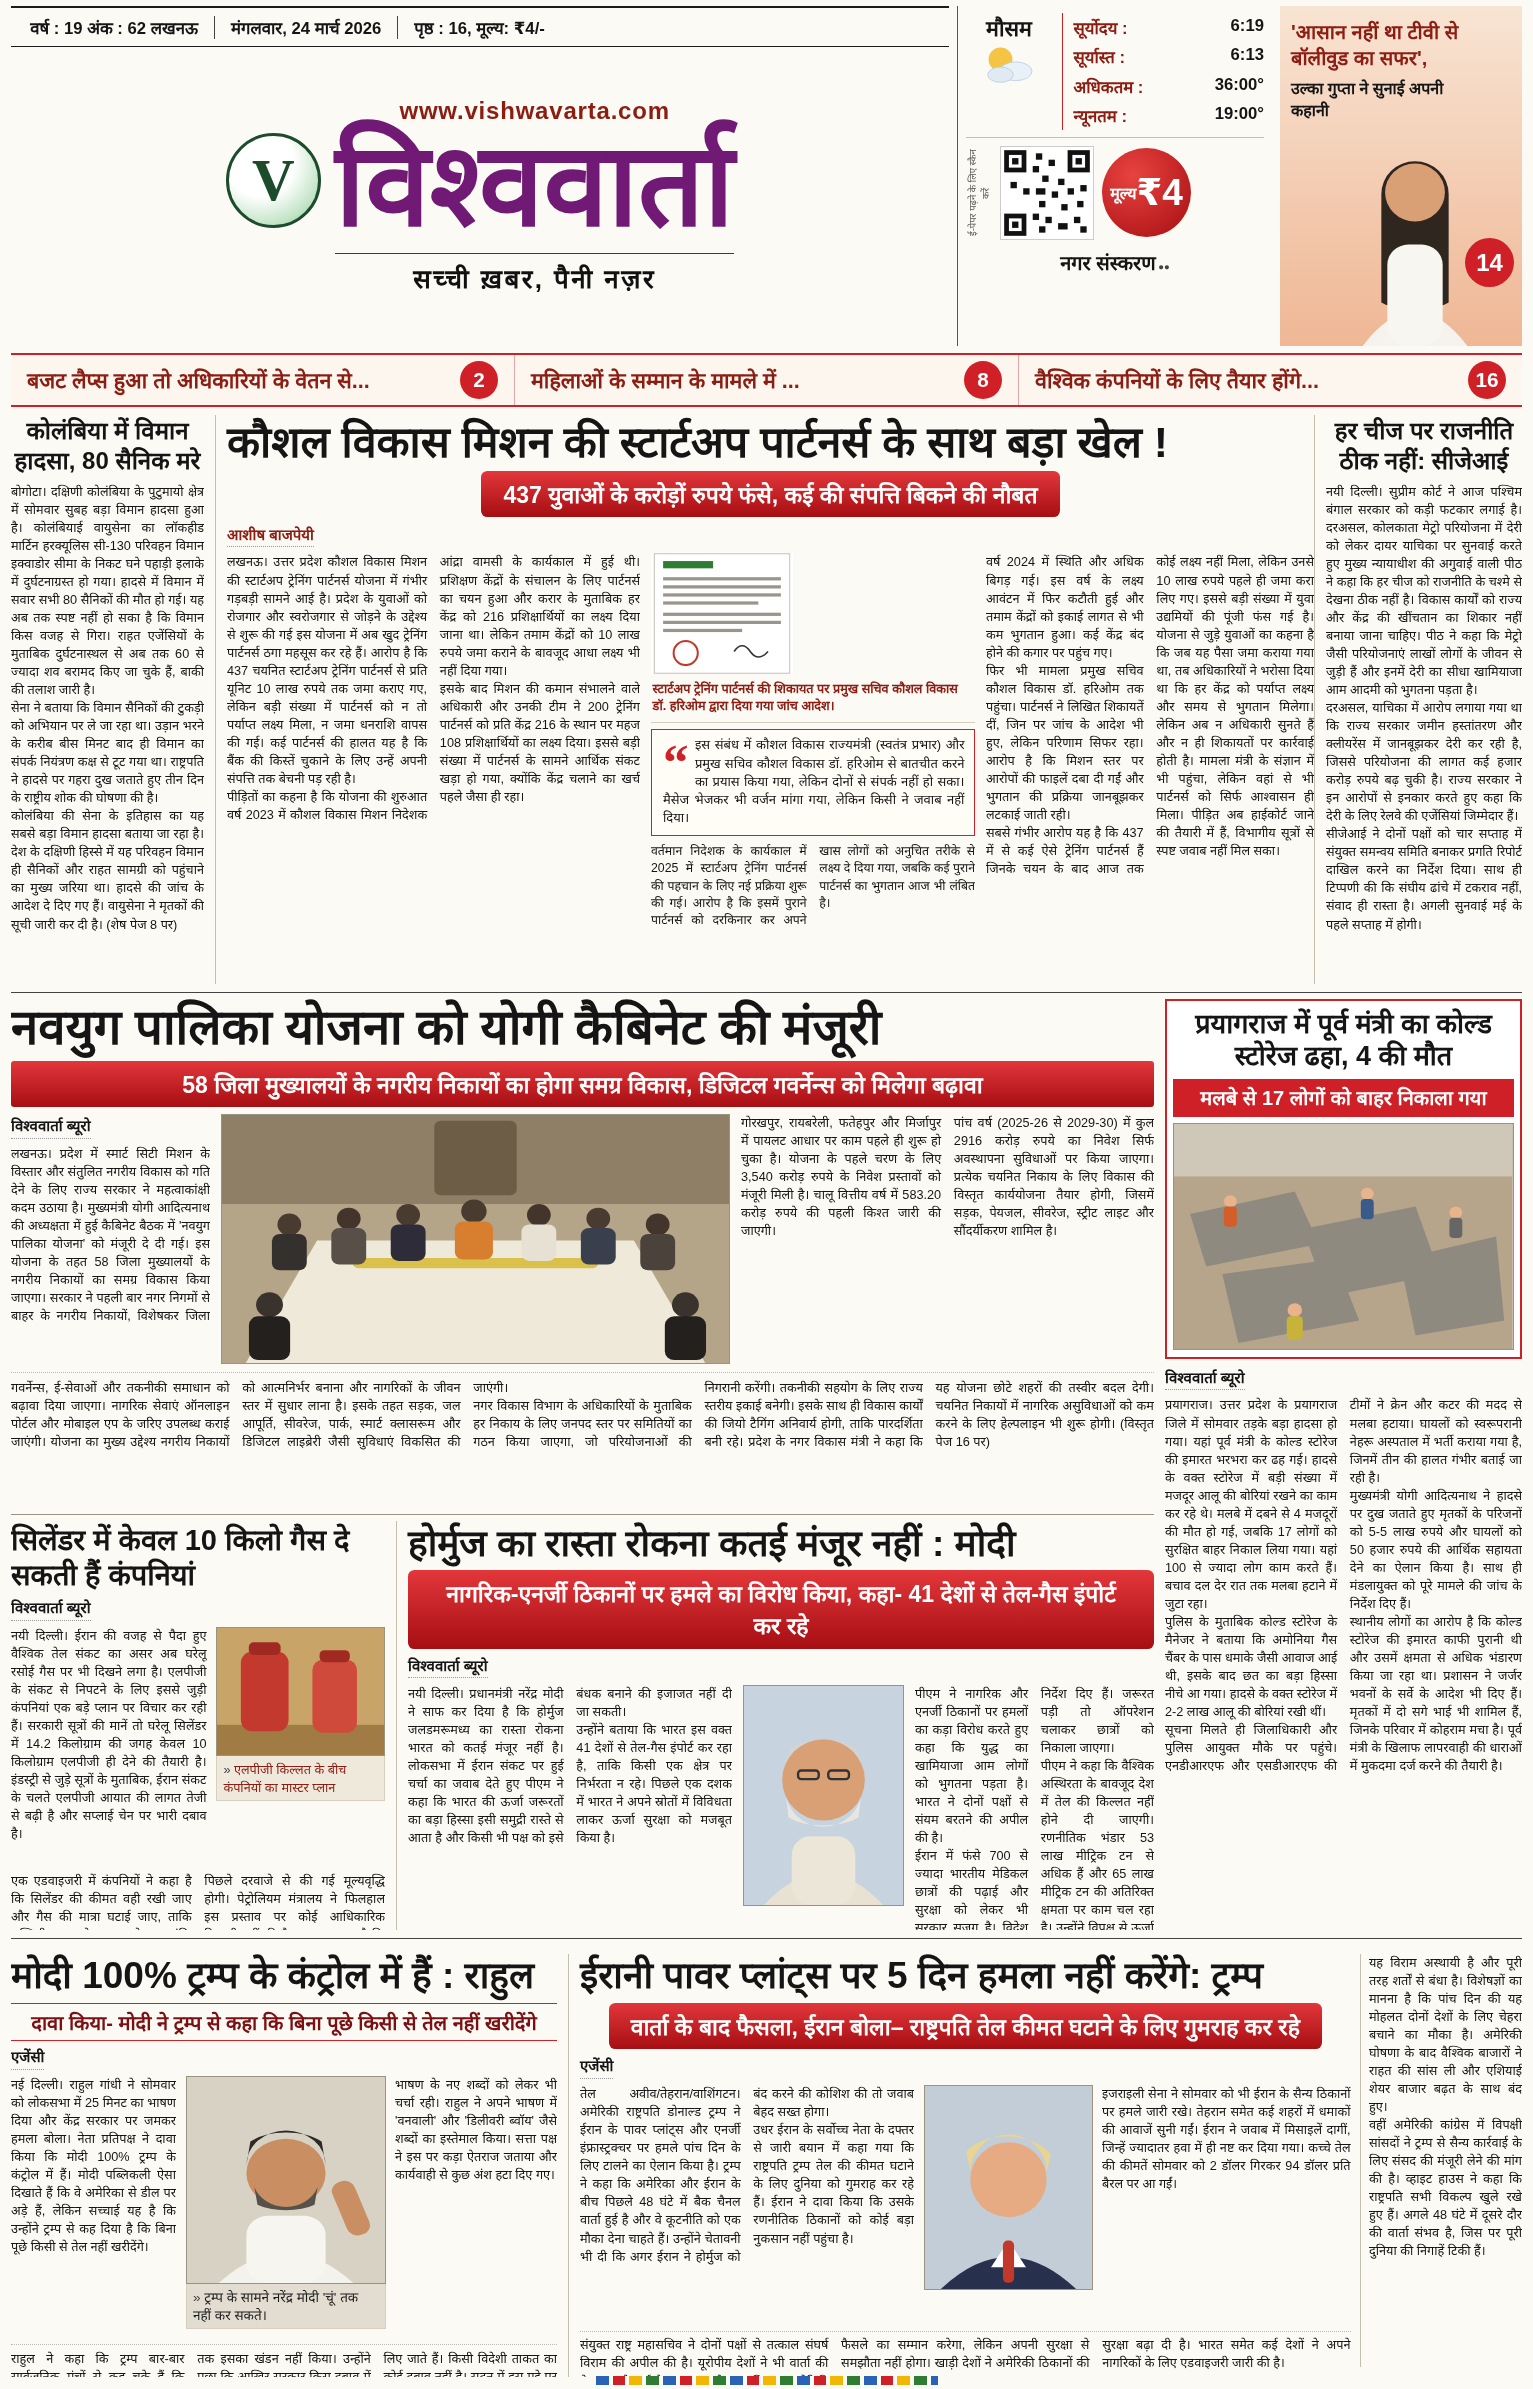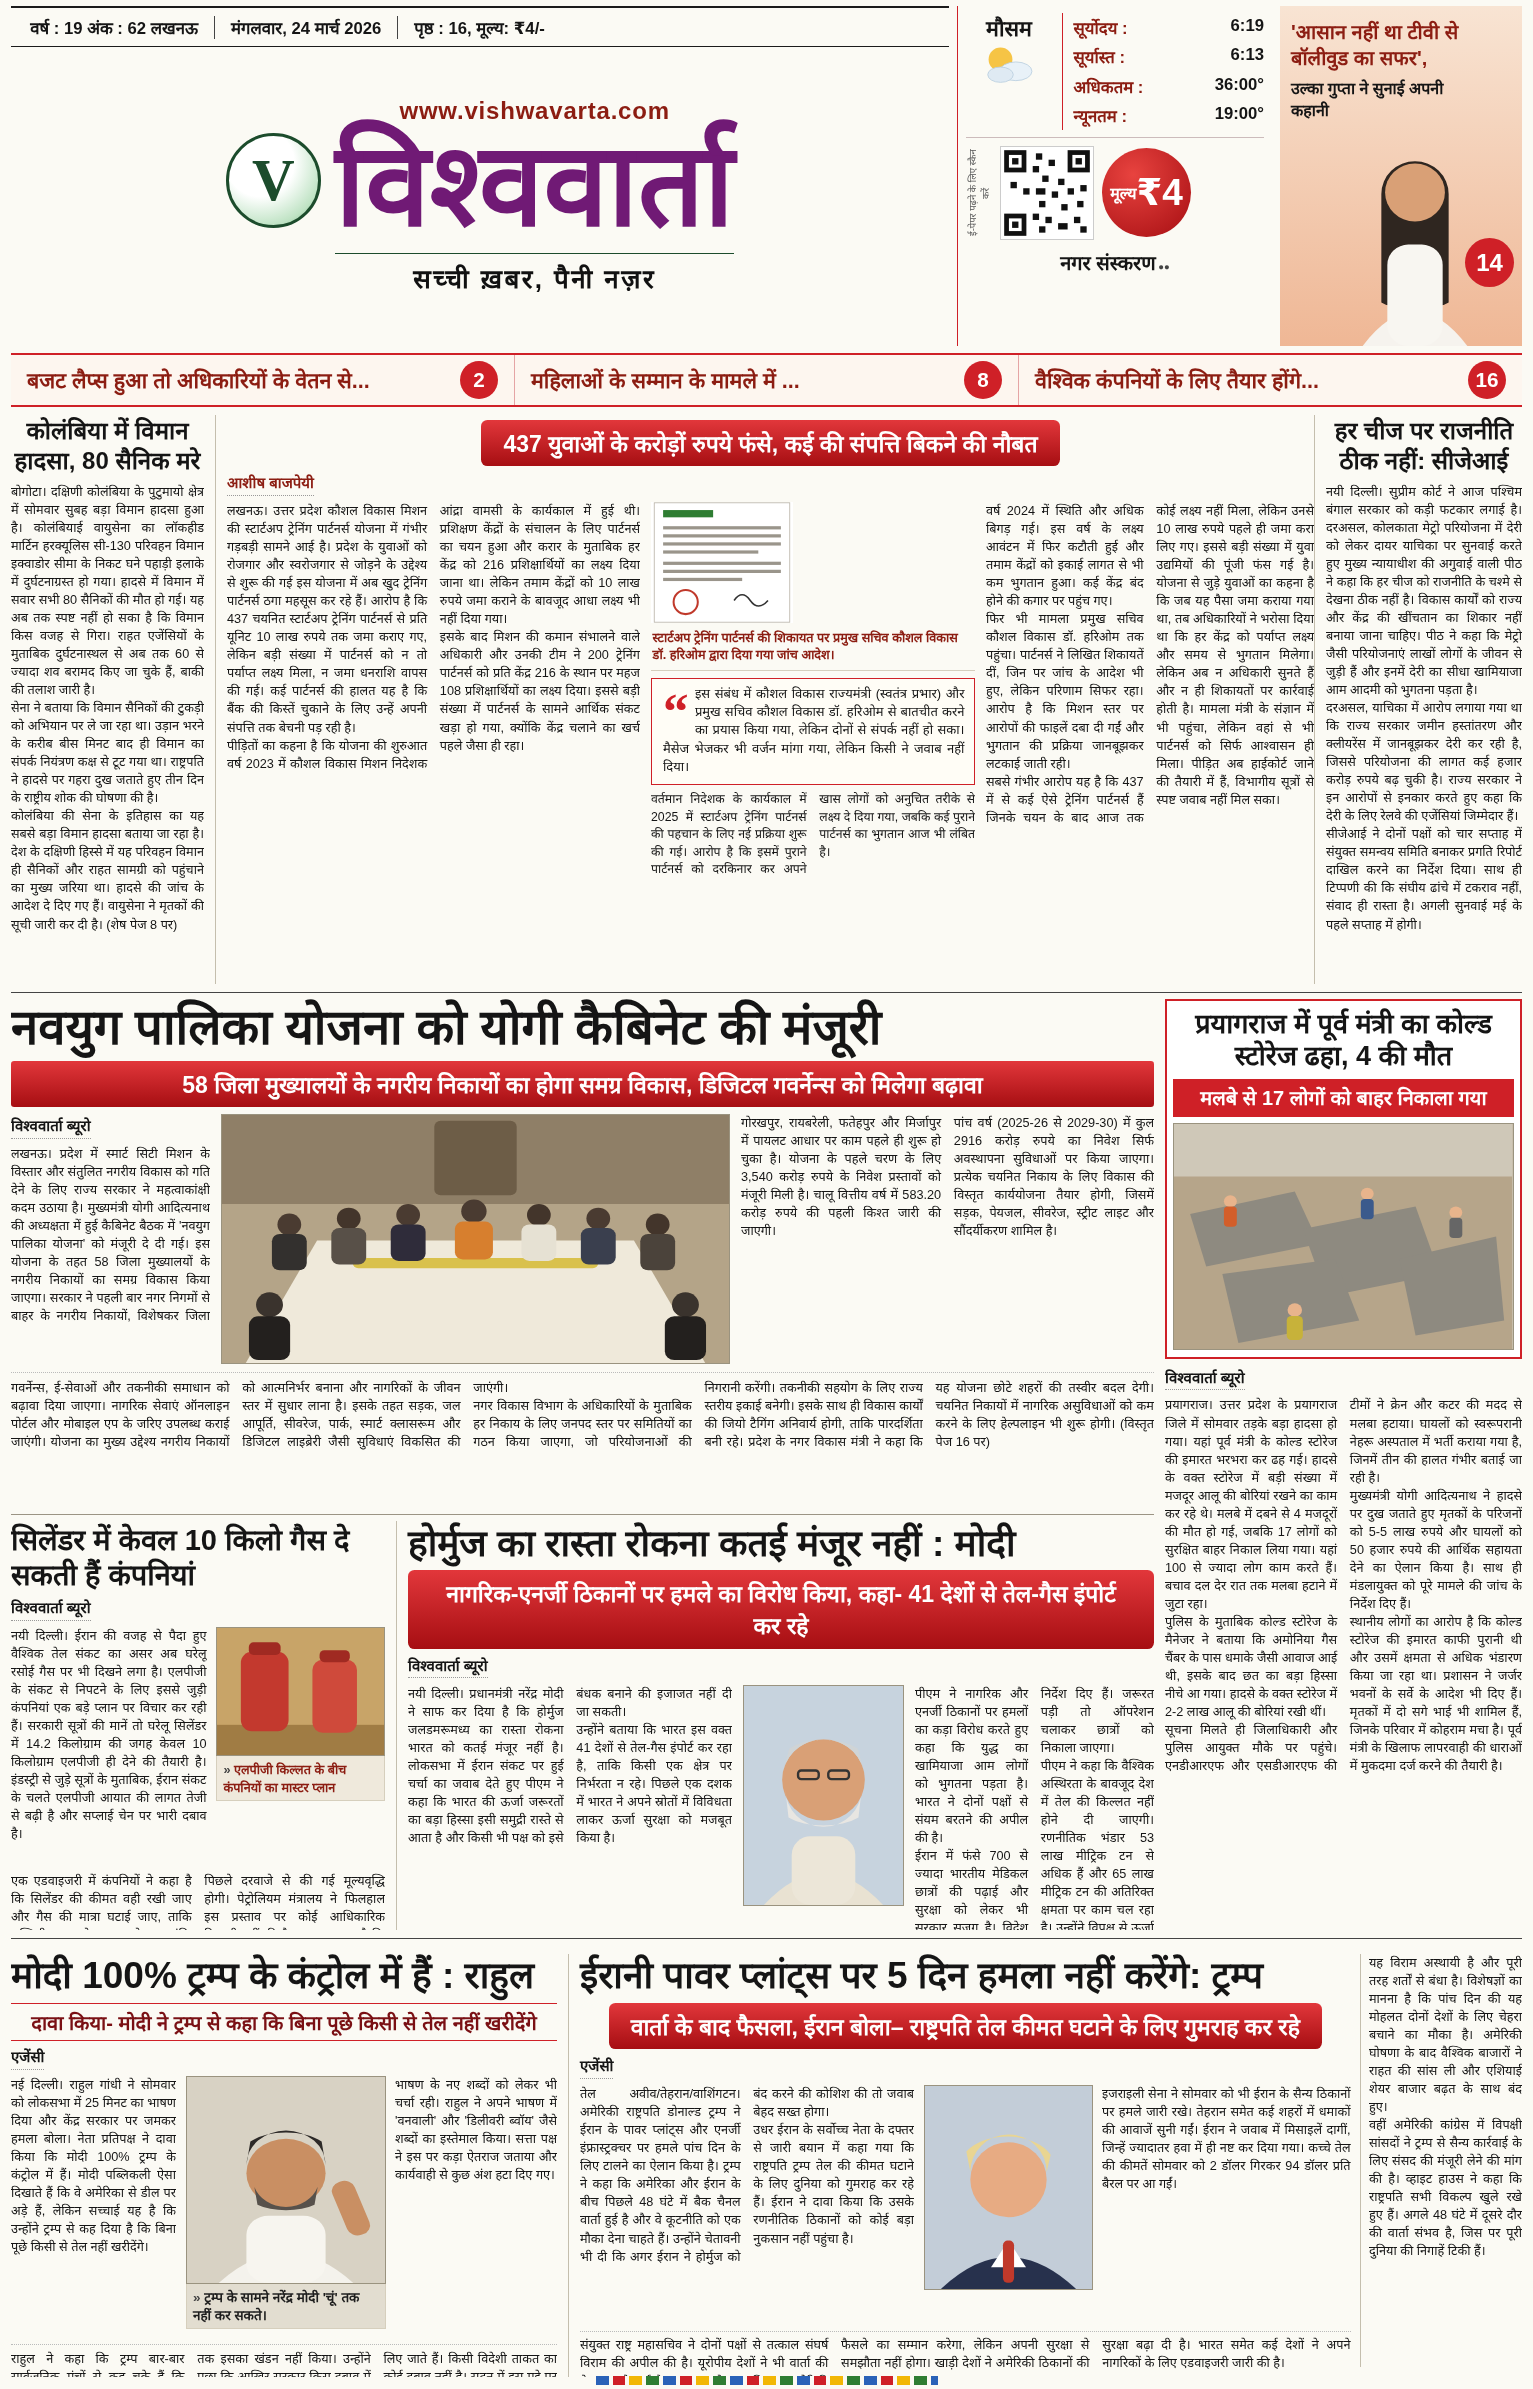--- a/index.html
+++ b/index.html
@@ -68,21 +68,21 @@
   .kicker-bar.stretch { width:100%; border-radius:3.2px; }
   .byline { font-weight:800; font-size:15px; margin:1.6px 0 6.4px; border-bottom:1.6px dotted #999; width:fit-content; padding-bottom:2.4px; }
   .byline.maroon { color:#8c1d12; }
   .body { font-size:12.7px; line-height:1.42; text-align:justify; white-space:pre-line; overflow:hidden; }
   .cols1 { column-count:1; }
   .cols2 { column-count:2; column-gap:12.7px; }
   .cols3 { column-count:3; column-gap:12.7px; }
   .cols5 { column-count:5; column-gap:12.7px; }
   .photo { background:#cbc3b3; overflow:hidden; border:0.8px solid #9a937f; }
   .photo svg { display:block; width:100%; height:100%; }
-  .photo-caption { color:#8c1d12; font-weight:700; font-size:12.7px; background:#efe9dc; padding:4px 6.4px; border:0.8px solid #d6cfbd; border-top:none; }
+  .photo-caption { color:#8c1d12; font-weight:400; font-size:12.7px; background:#efe9dc; padding:4px 6.4px; border:0.8px solid #d6cfbd; border-top:none; }
   .photo-caption::before { content:"» "; color:#444; }
   .photo-caption.boxed { color:#1d1d1d; background:#e2ddd0; font-size:13.5px; }
 
   
   .row1 { display:grid; grid-template-columns:204px 1099px 1fr; gap:0; margin-top:8px; height:569px; overflow:hidden; }
   .row1 > article { overflow:hidden; }
   .row1 > article + article { border-left:0.8px solid #c4bead; padding-left:11px; }
   .row1 > article:first-child { padding-right:11px; }
   .colombia .body, .cji .body { height:485px; }
   .skill-grid { display:grid; grid-template-columns:413px 324px 1fr; gap:11px; }
@@ -278,20 +278,21 @@
 
     <section class="row1">
       <article class="story colombia">
         <h2 class="h-sm">कोलंबिया में विमान हादसा, 80 सैनिक मरे</h2>
         <div class="body cols1">बोगोटा। दक्षिणी कोलंबिया के पुटुमायो क्षेत्र में सोमवार सुबह बड़ा विमान हादसा हुआ है। कोलंबियाई वायुसेना का लॉकहीड मार्टिन हरक्यूलिस सी-130 परिवहन विमान इक्वाडोर सीमा के निकट घने पहाड़ी इलाके में दुर्घटनाग्रस्त हो गया। हादसे में विमान में सवार सभी 80 सैनिकों की मौत हो गई। यह अब तक स्पष्ट नहीं हो सका है कि विमान किस वजह से गिरा। राहत एजेंसियों के मुताबिक दुर्घटनास्थल से अब तक 60 से ज्यादा शव बरामद किए जा चुके हैं, बाकी की तलाश जारी है।
 सेना ने बताया कि विमान सैनिकों की टुकड़ी को अभियान पर ले जा रहा था। उड़ान भरने के करीब बीस मिनट बाद ही विमान का संपर्क नियंत्रण कक्ष से टूट गया था। राष्ट्रपति ने हादसे पर गहरा दुख जताते हुए तीन दिन के राष्ट्रीय शोक की घोषणा की है।
 कोलंबिया की सेना के इतिहास का यह सबसे बड़ा विमान हादसा बताया जा रहा है। देश के दक्षिणी हिस्से में यह परिवहन विमान ही सैनिकों और राहत सामग्री को पहुंचाने का मुख्य जरिया था। हादसे की जांच के आदेश दे दिए गए हैं। वायुसेना ने मृतकों की सूची जारी कर दी है। (शेष पेज 8 पर)</div>
       </article>
 
       <article class="story skill">
+        <h1 class="h-xl">कौशल विकास मिशन की स्टार्टअप पार्टनर्स के साथ बड़ा खेल !</h1>
         <div class="kicker-bar">437 युवाओं के करोड़ों रुपये फंसे, कई की संपत्ति बिकने की नौबत</div>
         <div class="byline maroon">आशीष बाजपेयी</div>
         <div class="skill-grid">
           <div class="body cols2">लखनऊ। उत्तर प्रदेश कौशल विकास मिशन की स्टार्टअप ट्रेनिंग पार्टनर्स योजना में गंभीर गड़बड़ी सामने आई है। प्रदेश के युवाओं को रोजगार और स्वरोजगार से जोड़ने के उद्देश्य से शुरू की गई इस योजना में अब खुद ट्रेनिंग पार्टनर्स ठगा महसूस कर रहे हैं। आरोप है कि 437 चयनित स्टार्टअप ट्रेनिंग पार्टनर्स से प्रति यूनिट 10 लाख रुपये तक जमा कराए गए, लेकिन बड़ी संख्या में पार्टनर्स को न तो पर्याप्त लक्ष्य मिला, न जमा धनराशि वापस की गई। कई पार्टनर्स की हालत यह है कि बैंक की किस्तें चुकाने के लिए उन्हें अपनी संपत्ति तक बेचनी पड़ रही है।
 पीड़ितों का कहना है कि योजना की शुरुआत वर्ष 2023 में कौशल विकास मिशन निदेशक आंद्रा वामसी के कार्यकाल में हुई थी। प्रशिक्षण केंद्रों के संचालन के लिए पार्टनर्स का चयन हुआ और करार के मुताबिक हर केंद्र को 216 प्रशिक्षार्थियों का लक्ष्य दिया जाना था। लेकिन तमाम केंद्रों को 10 लाख रुपये जमा कराने के बावजूद आधा लक्ष्य भी नहीं दिया गया।
 इसके बाद मिशन की कमान संभालने वाले अधिकारी और उनकी टीम ने 200 ट्रेनिंग पार्टनर्स को प्रति केंद्र 216 के स्थान पर महज 108 प्रशिक्षार्थियों का लक्ष्य दिया। इससे बड़ी संख्या में पार्टनर्स के सामने आर्थिक संकट खड़ा हो गया, क्योंकि केंद्र चलाने का खर्च पहले जैसा ही रहा।</div>
           <div class="skill-mid">
             <div class="artifacts">
               <div class="letter-box">
                 <svg viewBox="0 0 170 150" width="100%" height="100%">

